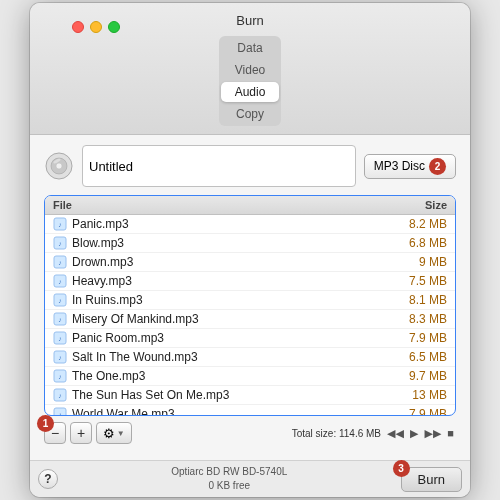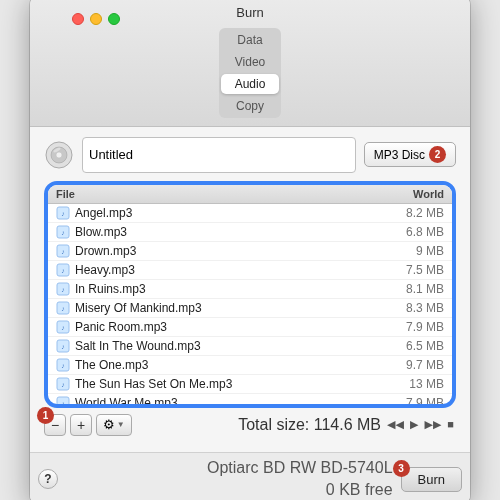--- a/index.html
+++ b/index.html
@@ -82,21 +82,21 @@
       gap: 8px;
       margin-bottom: 8px;
     }
     .disc-icon {
       width: 30px;
       height: 30px;
       flex-shrink: 0;
     }
     .disc-name-input {
       flex: 1;
-      height: 36px;
+      height: 42px;
       border: 1px solid #c0c0c0;
       border-radius: 4px;
       padding: 2px 6px;
       font-size: 13px;
       background: #fff;
       outline: none;
     }
     .mp3-disc-btn {
       display: flex;
       align-items: center;
@@ -117,22 +117,22 @@
       height: 17px;
       display: flex;
       align-items: center;
       justify-content: center;
       font-size: 10px;
       font-weight: bold;
       flex-shrink: 0;
     }
     .file-list-container {
       background: #fff;
-      border: 4px solid #3b82f6;
-      border-radius: 13px;
+      border: 1px solid #3b82f6;
+      border-radius: 7px;
       overflow: hidden;
       margin-bottom: 6px;
     }
     .file-list-header {
       display: flex;
       justify-content: space-between;
       padding: 3px 8px;
       background: linear-gradient(to bottom, #e8e8e8, #d8d8d8);
       border-bottom: 1px solid #c0c0c0;
       font-size: 11px;
@@ -158,21 +158,21 @@
       height: 14px;
       margin-right: 5px;
       flex-shrink: 0;
     }
     .file-name-cell {
       display: flex;
       align-items: center;
       flex: 1;
     }
     .file-size-cell {
-      color: #737373;
+      color: #a16207;
       font-size: 12px;
       white-space: nowrap;
     }
     .bottom-controls {
       display: flex;
       align-items: center;
       gap: 4px;
       margin-bottom: 6px;
     }
     .icon-btn {
@@ -201,21 +201,21 @@
       font-size: 13px;
       height: 22px;
     }
     .gear-dropdown-arrow {
       font-size: 8px;
       color: #666;
     }
     .total-size-text {
       flex: 1;
       text-align: right;
-      font-size: 16px;
+      font-size: 10px;
       color: #333;
     }
     .playback-controls {
       display: flex;
       gap: 2px;
       font-size: 12px;
       color: #555;
     }
     .playback-btn {
       cursor: pointer;
@@ -240,22 +240,22 @@
       display: flex;
       align-items: center;
       justify-content: center;
       cursor: pointer;
       color: #333;
       font-weight: bold;
       flex-shrink: 0;
     }
     .drive-info {
       flex: 1;
-      text-align: right;
-      font-size: 16px;
+      text-align: center;
+      font-size: 10px;
       color: #555;
       line-height: 1.4;
     }
     .burn-btn {
       background: linear-gradient(to bottom, #f0f0f0, #d5d5d5);
       border: 1px solid #aaa;
       border-radius: 5px;
       padding: 4px 16px;
       font-size: 13px;
       font-weight: 500;
@@ -299,30 +299,30 @@
       <input class="disc-name-input" type="text" value="Untitled" style="">
       <button class="mp3-disc-btn">
         <span>MP3 Disc</span>
         <div class="badge">2</div>
       </button>
     </div>
 
     <div class="file-list-container">
       <div class="file-list-header">
         <span>File</span>
-        <span>World</span>
+        <span>Size</span>
       </div>
       <div class="file-list" id="file-list-body">
       <div class="file-row">
       <div class="file-name-cell">
         <svg class="file-icon" viewBox="0 0 14 14">
           <rect x="1" y="1" width="12" height="12" rx="2" fill="#d0e8ff" stroke="#99c0ee" stroke-width="1"></rect>
           <text x="7" y="10" text-anchor="middle" font-size="7" fill="#5588cc">♪</text>
         </svg>
-        <span>Angel.mp3</span>
+        <span>Panic.mp3</span>
       </div>
       <span class="file-size-cell">8.2 MB</span>
     </div>
           <div class="file-row">
       <div class="file-name-cell">
         <svg class="file-icon" viewBox="0 0 14 14">
           <rect x="1" y="1" width="12" height="12" rx="2" fill="#d0e8ff" stroke="#99c0ee" stroke-width="1"></rect>
           <text x="7" y="10" text-anchor="middle" font-size="7" fill="#5588cc">♪</text>
         </svg>
         <span>Blow.mp3</span>

